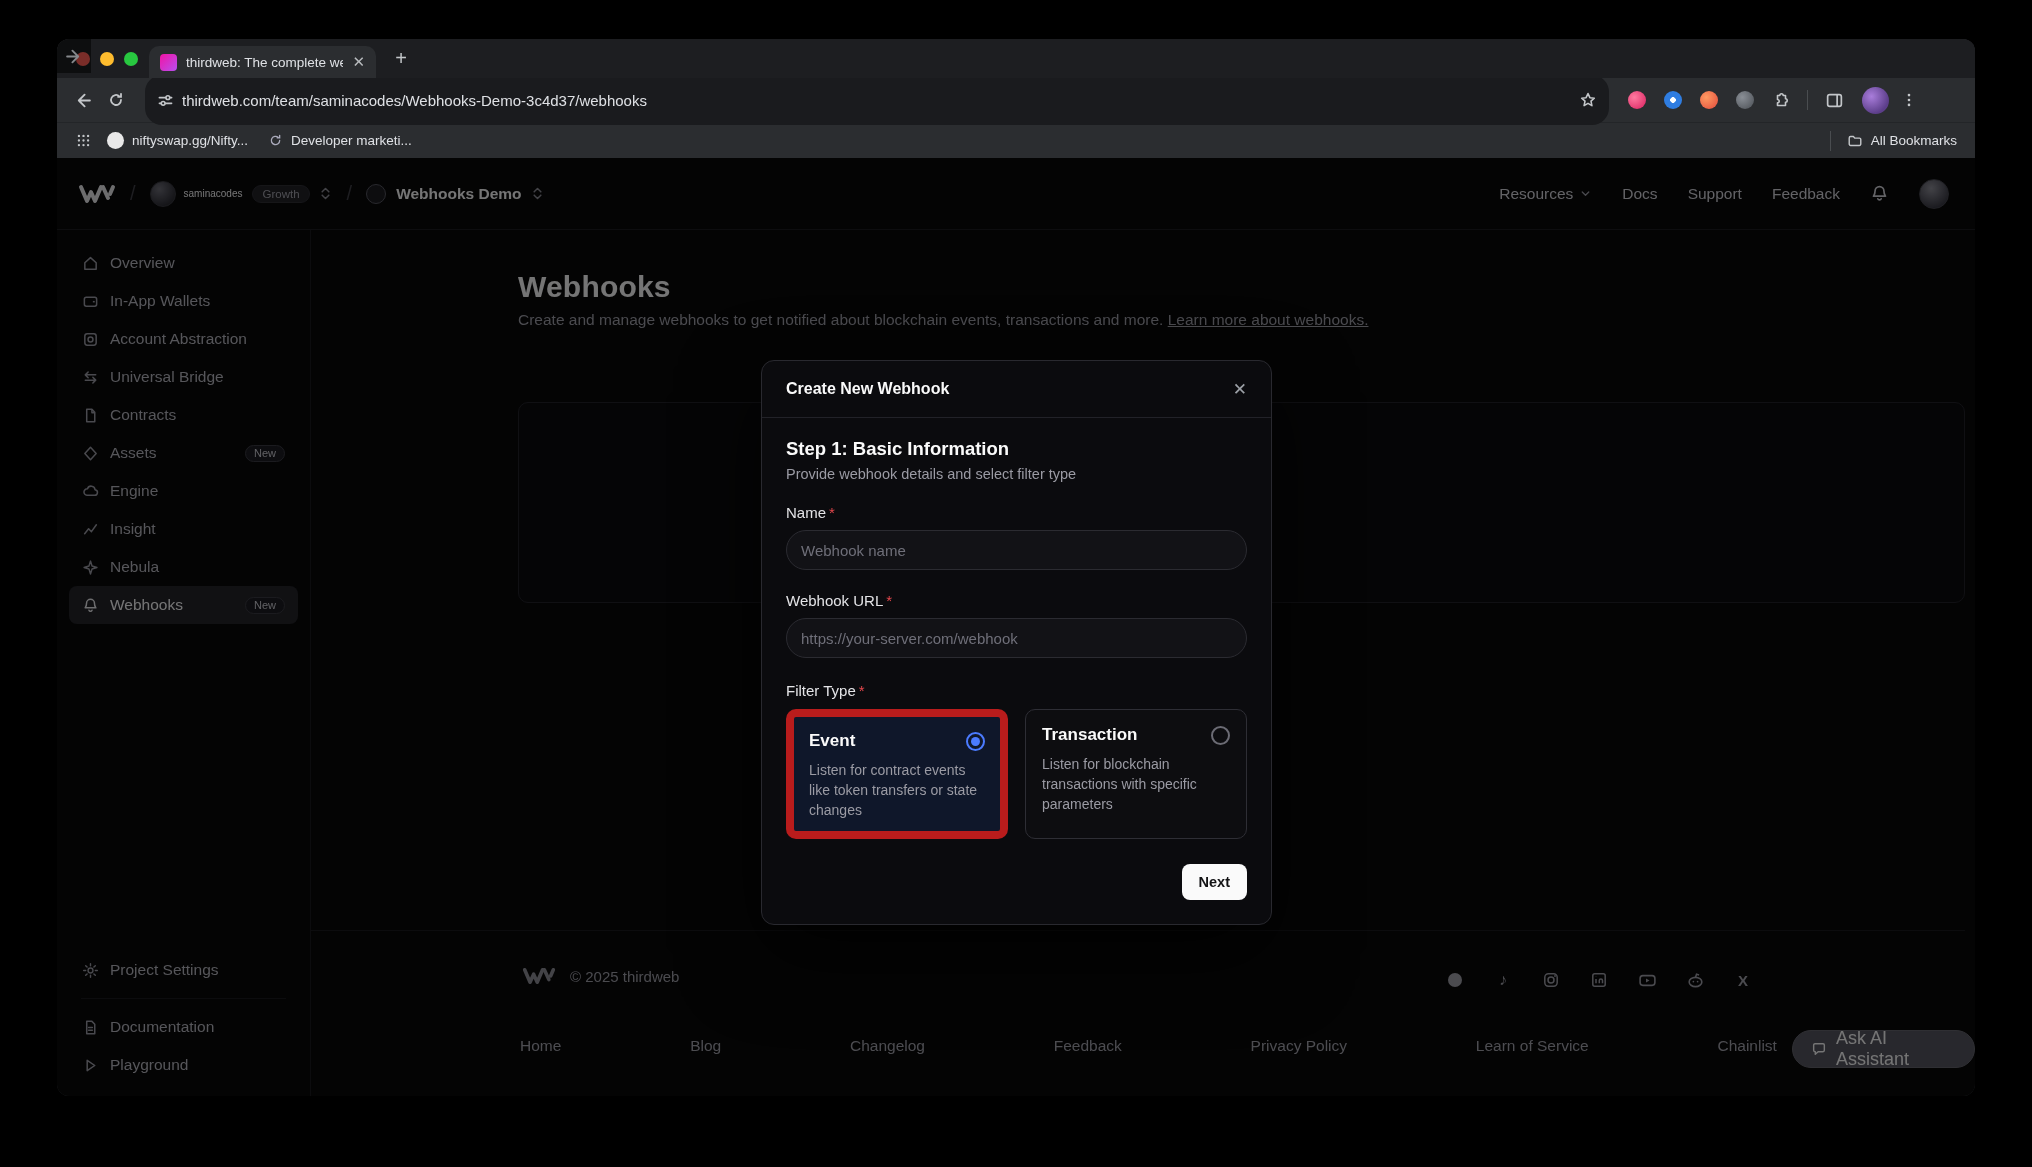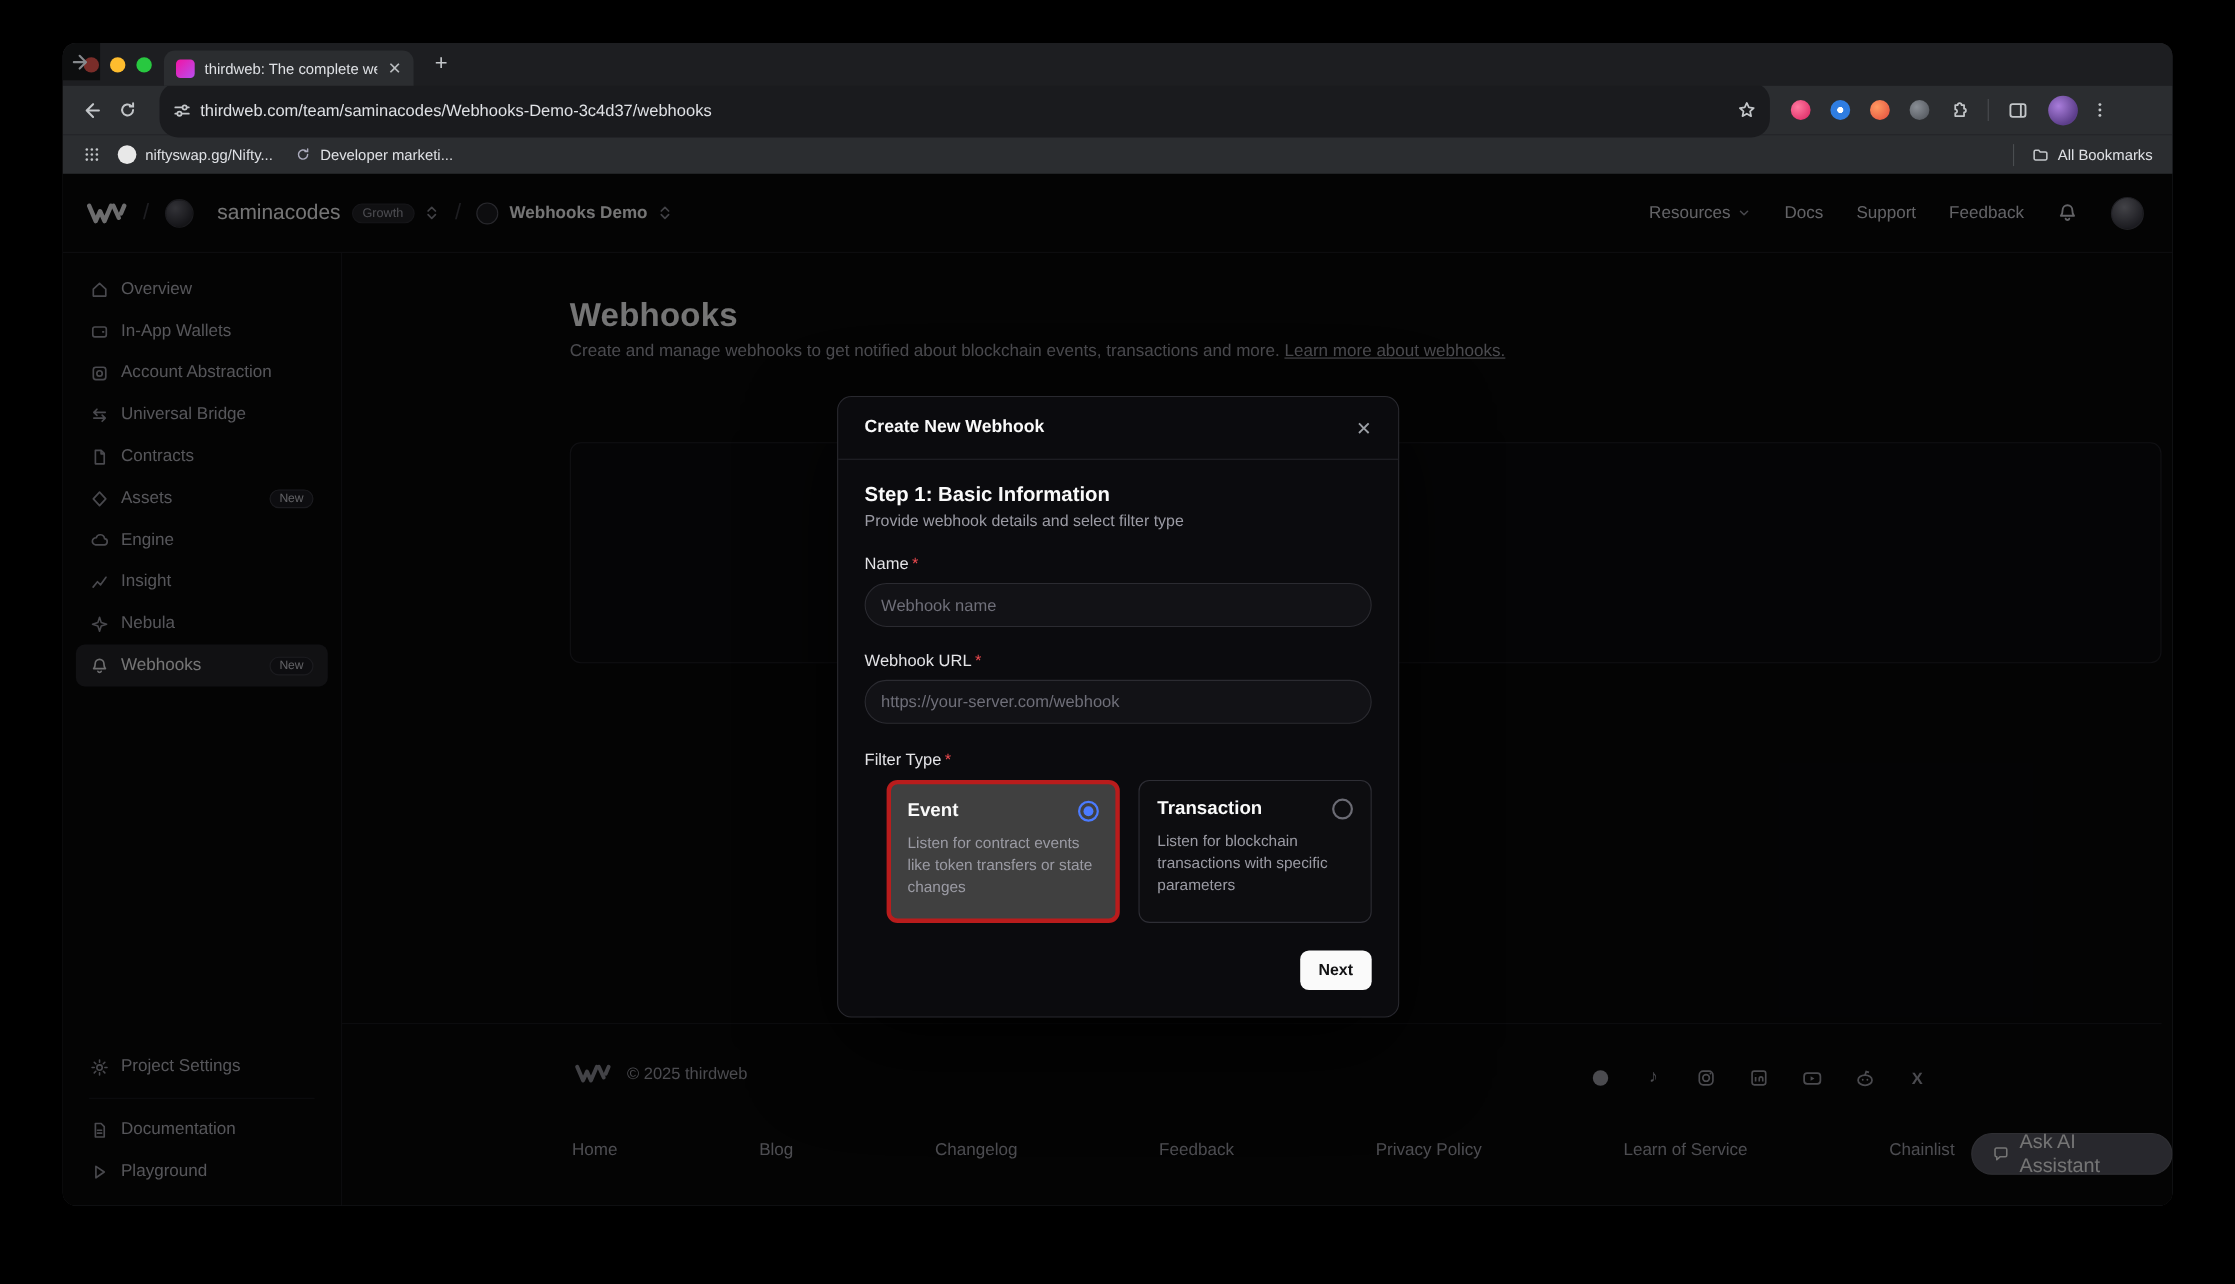--- a/index.html
+++ b/index.html
@@ -36,21 +36,21 @@
   .bm-ico { width:17px; height:17px; border-radius:50%; flex:none; }
   .bm-right { margin-left:auto; display:flex; align-items:center; gap:8px; color:#dfe1e5; font-size:13.5px; }
 
   
   .page { position:absolute; left:0; top:119px; width:1918px; height:938px; background:#09090a; overflow:hidden; }
 
   .topnav { height:72px; display:flex; align-items:center; padding:0 26px 0 21px; border-bottom:1px solid #1d1d21; position:relative; z-index:1; }
   .tw-mark { color:#e4e4e7; }
   .crumb-slash { color:#3f3f46; font-size:20px; margin:0 14px; font-weight:300; }
   .team-avatar { width:26px; height:26px; border-radius:50%; background:radial-gradient(circle at 35% 30%, #6b6b75, #2c2c33 75%); border:1px solid #3a3a41; flex:none; }
-  .team-name { color:#f4f4f5; font-size:19px; font-weight:500; margin-left:22px; }
+  .team-name { color:#f4f4f5; font-size:10px; font-weight:500; margin-left:8px; }
   .plan-badge { margin-left:10px; font-size:11.5px; color:#a1a1aa; background:#222227; border:1px solid #2e2e34; border-radius:10px; padding:2px 9px; }
   .selector { color:#8b8b93; margin-left:8px; }
   .proj-dot { width:20px; height:20px; border-radius:50%; border:1.5px solid #55555e; background:#1c1c21; flex:none; }
   .proj-name { color:#f4f4f5; font-size:15.5px; font-weight:600; margin-left:10px; }
   .nav-right { margin-left:auto; display:flex; align-items:center; gap:30px; }
   .nav-link { color:#cfcfd6; font-size:15.5px; display:flex; align-items:center; gap:6px; }
   .nav-bell { color:#cfcfd6; }
   .nav-avatar { width:30px; height:30px; border-radius:50%; background:radial-gradient(circle at 40% 30%, #8c8c96, #3a3a44 75%); border:1px solid #44444c; }
 
   .sidebar { position:absolute; left:0; top:72px; bottom:0; width:254px; border-right:1px solid #1b1b1f; padding-top:14px; z-index:1; }
@@ -85,21 +85,21 @@
   .modal-close { color:#9ca0a6; font-size:17px; line-height:1; }
   .modal-body { padding:20px 24px 24px; }
   .step-title { color:#fafafa; font-size:18.5px; font-weight:700; }
   .step-sub { color:#9b9ba4; font-size:14.5px; margin-top:6px; }
   .field-label { color:#e4e4e7; font-size:15px; font-weight:500; margin-top:22px; }
   .req { color:#e5484d; margin-left:3px; }
   .text-input { width:100%; height:40px; margin-top:9px; background:#121216; border:1px solid #2b2b31; border-radius:20px; color:#e4e4e7; font-size:15px; padding:0 14px; outline:none; font-family:"Liberation Sans",sans-serif; }
   .text-input::placeholder { color:#6f6f79; }
   .cards { display:flex; gap:17px; margin-top:10px; }
   .opt-card { width:223px; height:130px; border-radius:10px; padding:15px 16px; border:1px solid #2e2e35; background:#0d0d10; }
-  .opt-card.selected { border:4px solid #b91c1c; background:#404040; padding:14px 15px;margin-left:20px; }
+  .opt-card.selected { border:8px solid #b91c1c; background:#0f172a; padding:14px 15px; }
   .opt-head { display:flex; align-items:center; justify-content:space-between; }
   .opt-title { color:#fafafa; font-size:17px; font-weight:600; }
   .radio { width:19px; height:19px; border-radius:50%; border:2px solid #6b6b74; display:flex; align-items:center; justify-content:center; flex:none; }
   .radio.on { border-color:#4b7bff; }
   .radio-dot { width:9px; height:9px; border-radius:50%; background:#4b7bff; }
   .opt-desc { color:#9b9ba4; font-size:14px; line-height:1.42; margin-top:10px; }
   .modal-actions { display:flex; justify-content:flex-end; margin-top:25px; }
   .next-btn { background:#fafafa; color:#121214; border:none; border-radius:8px; height:36px; padding:0 17px; font-size:14.5px; font-weight:600; font-family:"Liberation Sans",sans-serif; }
 </style>
 </head>

